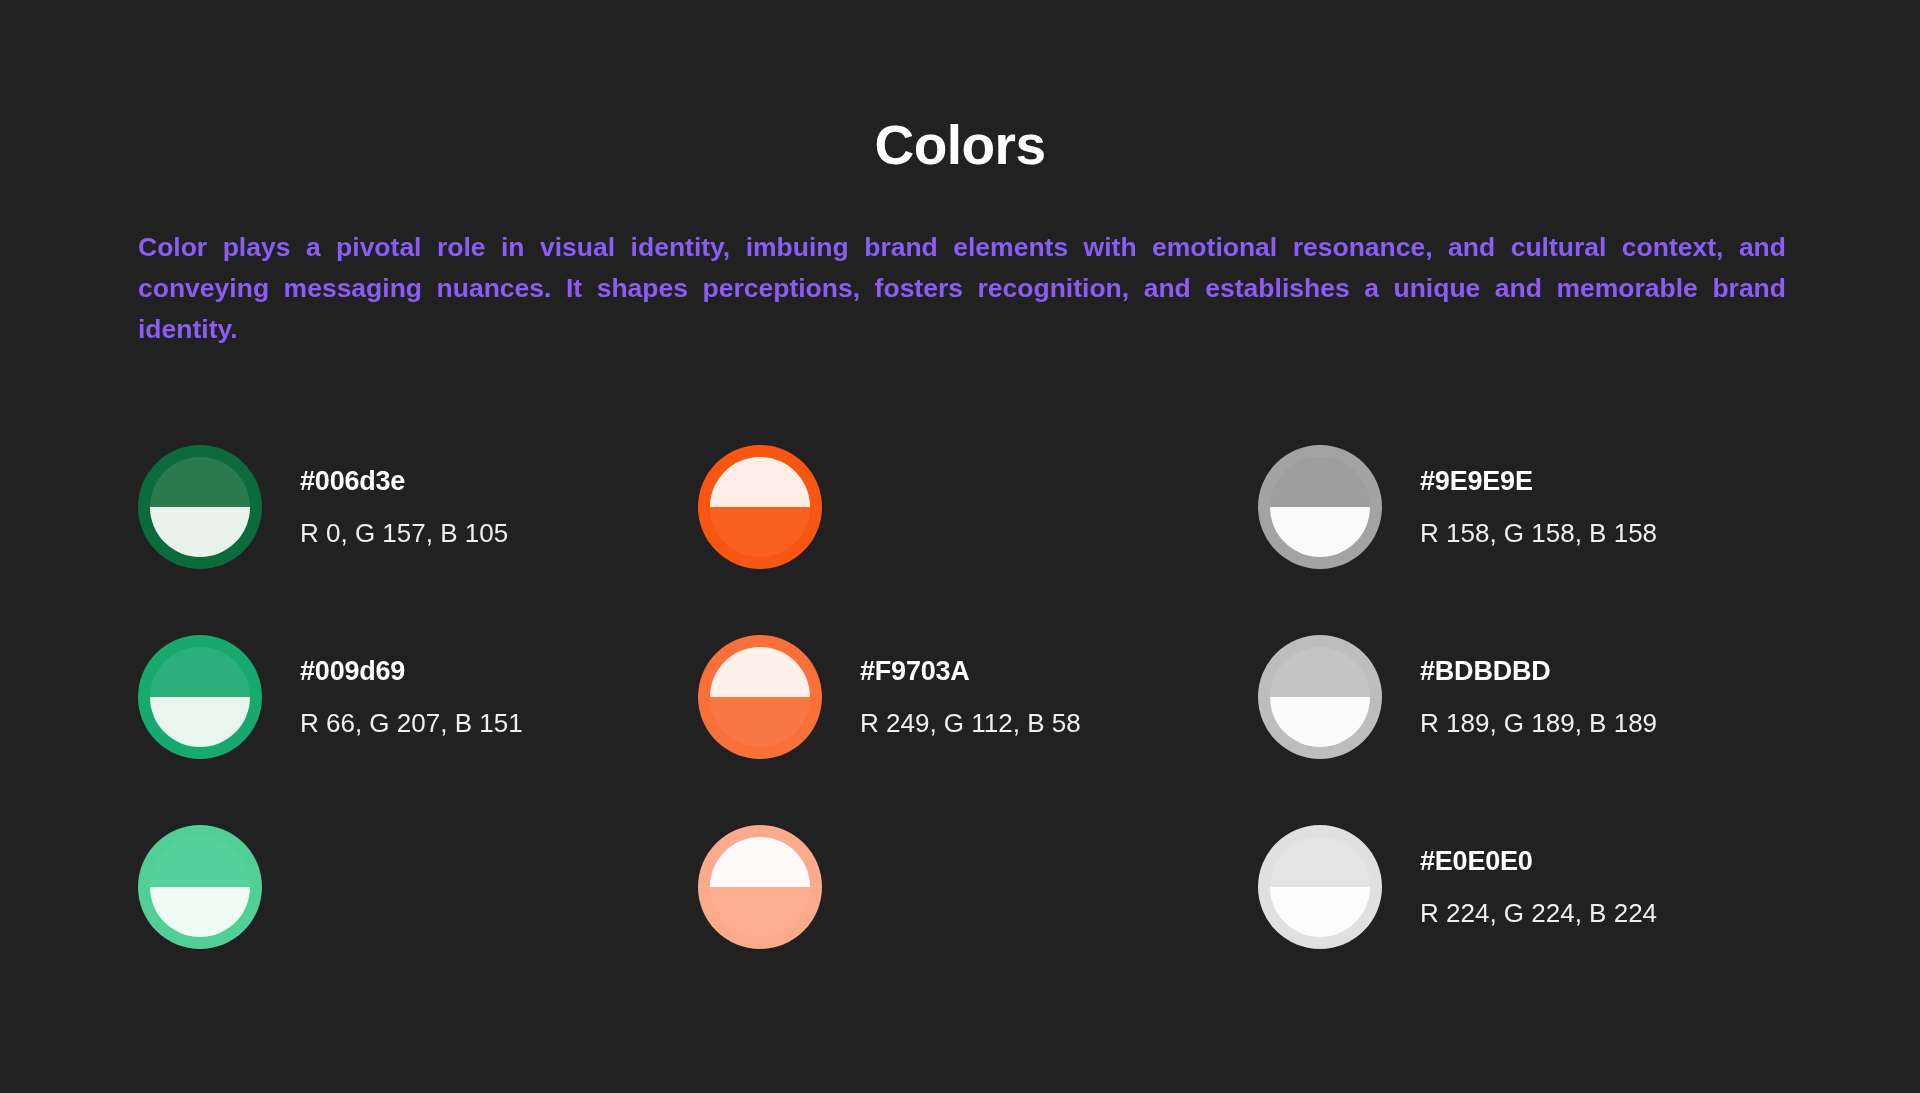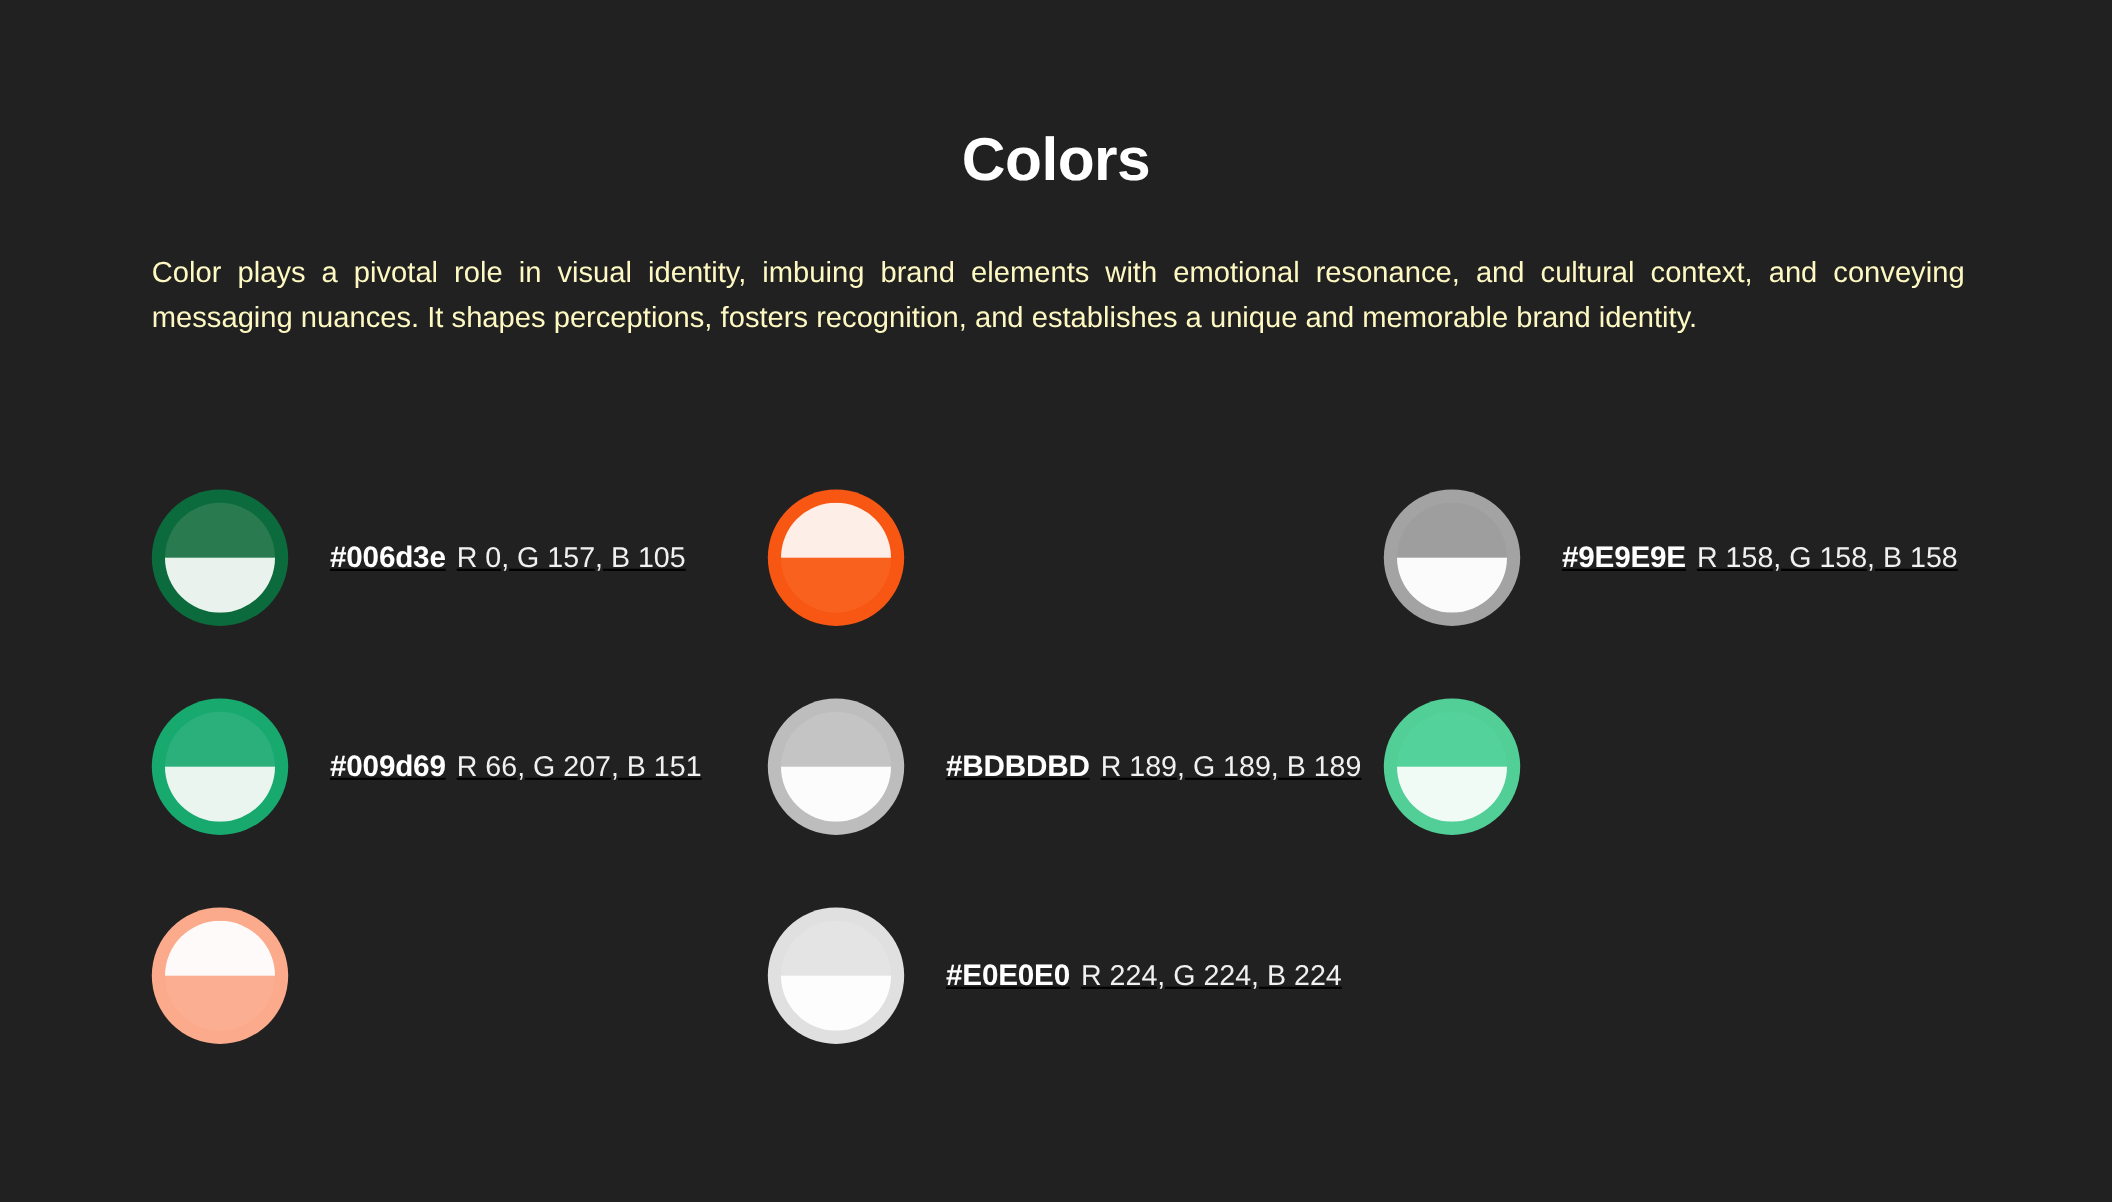--- a/index.html
+++ b/index.html
@@ -31,23 +31,23 @@
     font-weight: 700;
     letter-spacing: -0.5px;
     line-height: 1.05;
   }
 
   .intro-paragraph {
     position: absolute;
     top: 227px;
     left: 138px;
     width: 1648px;
-    color: #fef9c3;
+    color: #8b5cf6;
     font-size: 26.5px;
-    font-weight: 400;
+    font-weight: 700;
     line-height: 41px;
     text-align: justify;
     text-justify: inter-word;
   }
 
   
   .swatch-grid {
     position: absolute;
     top: 412px;
     left: 138px;
@@ -89,24 +89,23 @@
     left: 0;
     width: 100%;
     height: 50%;
   }
   .swatch-half.is-bottom { bottom: 0; }
   .swatch-half.is-top    { top: 0; }
 
   
   .swatch-labels {
     display: flex;
-    flex-direction: row;
+    flex-direction: column;
     justify-content: center;
-    gap: 10px;
-    text-decoration: underline;
+    gap: 22px;
   }
 
   .swatch-hex {
     color: #ffffff;
     font-size: 27px;
     font-weight: 700;
     letter-spacing: -0.2px;
     line-height: 1.1;
     white-space: nowrap;
   }
@@ -168,20 +167,31 @@
         <div class="swatch-inner" style="background: rgb(43, 176, 123);">
           <div class="swatch-half is-bottom" style="background: rgb(233, 245, 238);"></div>
         </div>
       </div>
       <div class="swatch-labels">
         <div class="swatch-hex">#009d69</div>
         <div class="swatch-rgb">R 66, G 207, B 151</div>
       </div>
     </div>
 
+    <div class="swatch-item">
+      <div class="swatch-circle" style="background: rgb(249, 112, 58);">
+        <div class="swatch-inner" style="background: rgb(250, 120, 69);">
+          <div class="swatch-half is-top" style="background: rgb(253, 240, 233);"></div>
+        </div>
+      </div>
+      <div class="swatch-labels">
+        <div class="swatch-hex">#F9703A</div>
+        <div class="swatch-rgb">R 249, G 112, B 58</div>
+      </div>
+    </div>
 
     <div class="swatch-item">
       <div class="swatch-circle" style="background: rgb(189, 189, 189);">
         <div class="swatch-inner" style="background: rgb(196, 196, 196);">
           <div class="swatch-half is-bottom" style="background: rgb(252, 252, 252);"></div>
         </div>
       </div>
       <div class="swatch-labels">
         <div class="swatch-hex">#BDBDBD</div>
         <div class="swatch-rgb">R 189, G 189, B 189</div>

